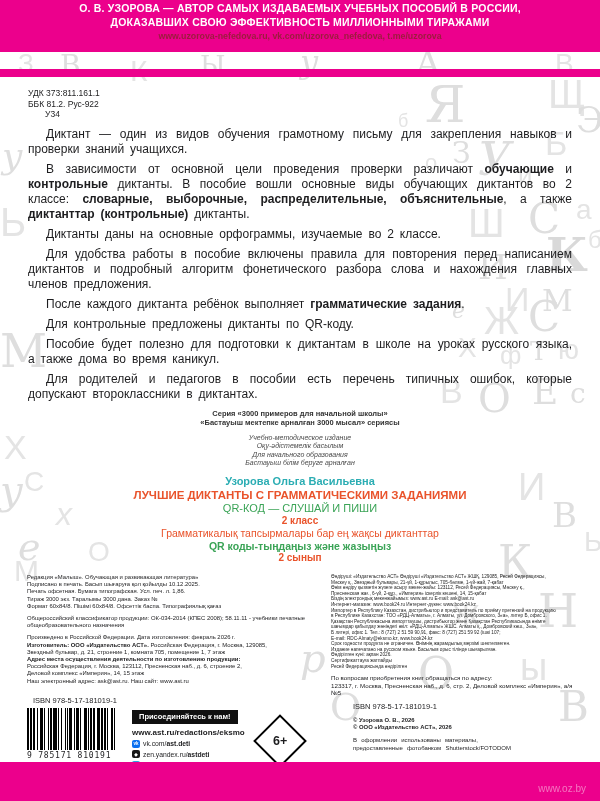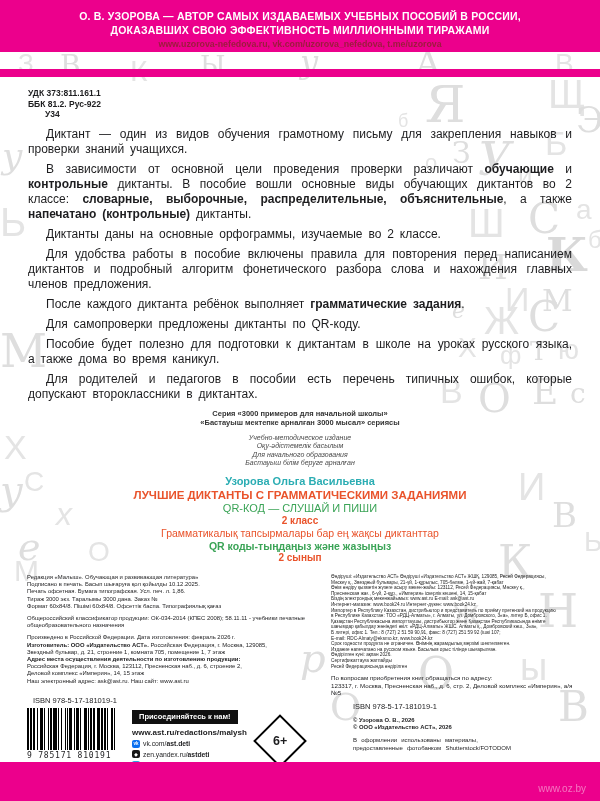--- a/index.html
+++ b/index.html
@@ -6,27 +6,27 @@
   .page{position:relative;width:600px;height:801px;background:#fff;overflow:hidden;
         font-family:"Liberation Sans",sans-serif;color:#1d1d1f;margin:0 auto;}
   
   #wm{position:absolute;inset:0;z-index:0;pointer-events:none;}
   .wl{position:absolute;line-height:1;color:#e4e4e4;font-weight:normal;}
   .wl.ws{font-family:"DejaVu Serif",serif;color:#dedede;}
   .wl.wi{font-style:italic;}
   .wl.wb{font-weight:bold;color:#d9d9d9;}
   
   .banner{position:relative;z-index:2;height:52px;background:#ec008c;text-align:center;
-          color:#fff;padding-top:10px;box-sizing:border-box;}
+          color:#fff;padding-top:2px;box-sizing:border-box;}
   .b1{font-size:10.5px;font-weight:bold;line-height:13.5px;letter-spacing:.2px;}
   .b2{font-size:8.8px;font-weight:bold;color:#9d1b3f;margin-top:2px;}
   .stripe{position:absolute;z-index:2;left:0;top:69px;width:600px;height:8px;background:#ec008c;}
   
   .content{position:absolute;z-index:1;left:28px;top:88px;width:544px;}
-  .codes{font-size:8.5px;font-weight:bold;line-height:10.5px;margin-bottom:7px;}
+  .codes{font-size:8.5px;font-weight:normal;line-height:10.5px;margin-bottom:7px;}
   .codes .u{margin-left:17px;}
   #annotation p{margin:0 0 5px;text-indent:18px;font-size:12px;line-height:15px;
                 text-align:justify;word-spacing:2.6px;}
   #annotation p b{font-weight:bold;}
   .series{margin-top:7px;text-align:center;font-size:7.5px;font-weight:bold;
           line-height:9.5px;color:#333;}
   .edition{margin-top:6px;text-align:center;font-size:7px;font-style:italic;
            line-height:8.5px;color:#4a4a4a;}
   .tb{text-align:center;margin-top:6px;}
   .tb .author{color:#2badb3;font-size:11px;font-weight:bold;line-height:14px;}
@@ -144,25 +144,25 @@
 
   <main class="content">
     <div class="codes">
       <div>УДК 373:811.161.1</div>
       <div>ББК 81.2. Рус-922</div>
       <div class="u">У34</div>
     </div>
 
     <div id="annotation">
         <p><span>Диктант — один из видов обучения грамотному письму для закрепления навыков и проверки знаний учащихся.</span></p>
-        <p><span>В зависимости от основной цели проведения проверки различают </span><b>обучающие</b><span> и </span><b>контрольные</b><span> диктанты. В пособие вошли основные виды обучающих диктантов во 2 классе: </span><b>словарные, выборочные, распределительные, объяснительные</b><span>, а также </span><b>напечатано (контрольные)</b><span> диктанты.</span></p>
+        <p><span>В зависимости от основной цели проведения проверки различают </span><b>обучающие</b><span> и </span><b>контрольные</b><span> диктанты. В пособие вошли основные виды обучающих диктантов во 2 классе: </span><b>словарные, выборочные, распределительные, объяснительные</b><span>, а также </span><b>диктанттар (контрольные)</b><span> диктанты.</span></p>
         <p><span>Диктанты даны на основные орфограммы, изучаемые во 2 классе.</span></p>
         <p><span>Для удобства работы в пособие включены правила для повторения перед написанием диктантов и подробный алгоритм фонетического разбора слова и нахождения главных членов предложения.</span></p>
         <p><span>После каждого диктанта ребёнок выполняет </span><b>грамматические задания</b><span>.</span></p>
-        <p><span>Для самопроверки предложены диктанты по QR-коду.</span></p>
+        <p><span>Для контрольные предложены диктанты по QR-коду.</span></p>
         <p><span>Пособие будет полезно для подготовки к диктантам в школе на уроках русского языка, а также дома во время каникул.</span></p>
         <p><span>Для родителей и педагогов в пособии есть перечень типичных ошибок, которые допускают второклассники в диктантах.</span></p>
       </div>
 
     <div class="series">
       <div>Серия «3000 примеров для начальной школы»</div>
       <div>«Бастауыш мектепке арналған 3000 мысал» сериясы</div>
     </div>
 
     <div class="edition">
@@ -289,21 +289,21 @@
         <i class="bar" style="width: 2.3px;"></i>
         <i style="width: 1.15px;"></i>
         <i class="bar" style="width: 1.15px;"></i>
         <i style="width: 1.15px;"></i>
       </div>
     <div class="bdigits">9 785171 810191</div>
   </div>
 
   <div class="join">
     <div class="badge">Присоединяйтесь к нам!</div>
-    <div class="site">www.ast.ru/redactions/malysh</div>
+    <div class="site">www.ast.ru/redactions/eksmo</div>
     <div id="social">
         <div class="srow">
           <span class="sicon" style="background: rgb(10, 111, 240);">vk</span>
           <span><span>vk.com/</span><b>ast.deti</b></span>
         </div>
         <div class="srow">
           <span class="sicon" style="background: rgb(22, 22, 22);">◆</span>
           <span><span>zen.yandex.ru/</span><b>astdeti</b></span>
         </div>
         <div class="srow">

